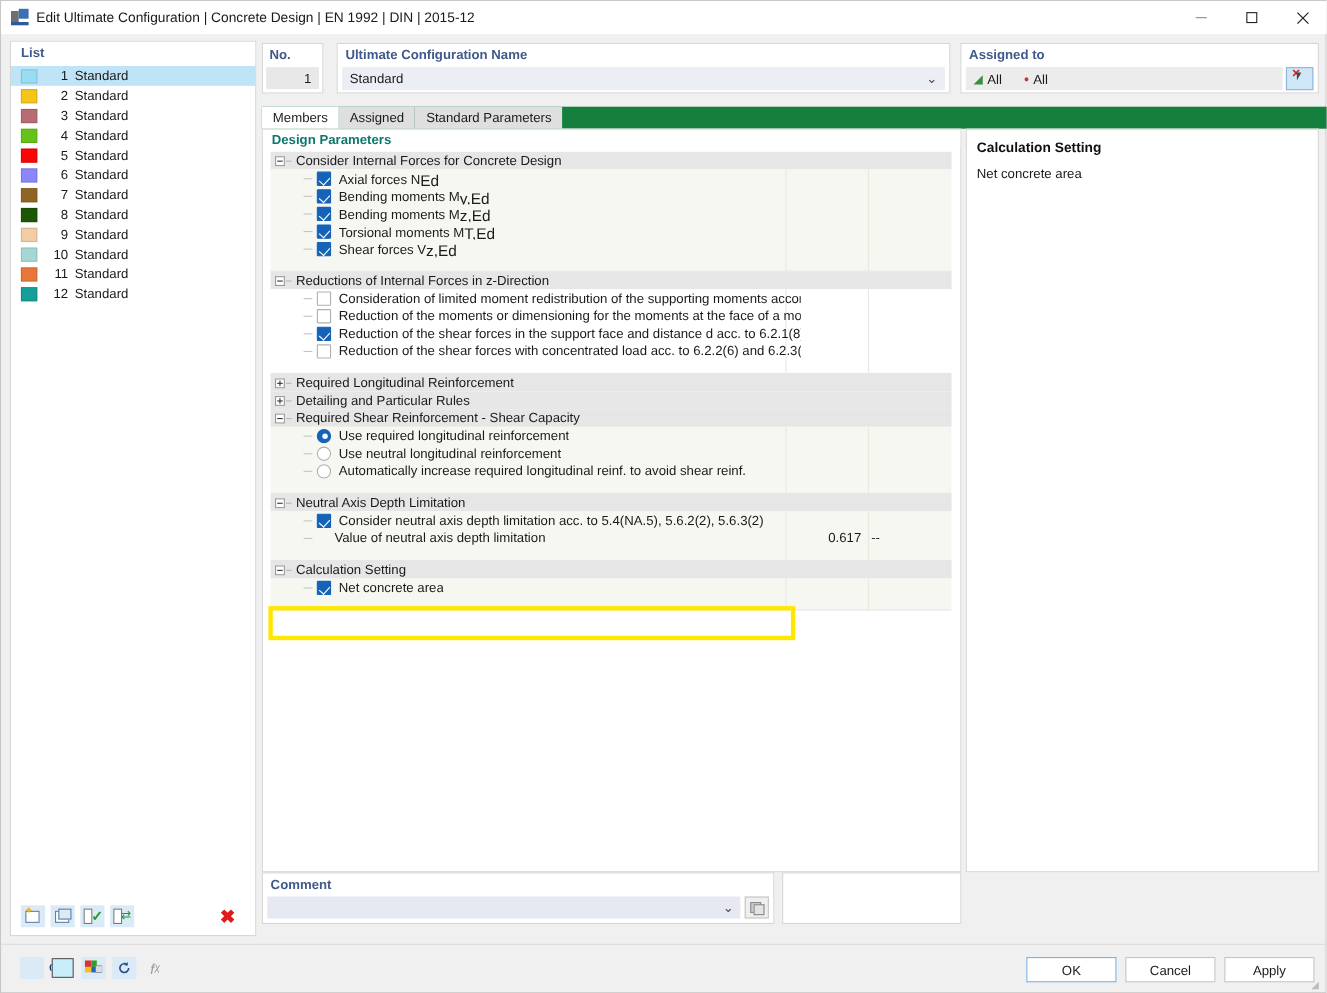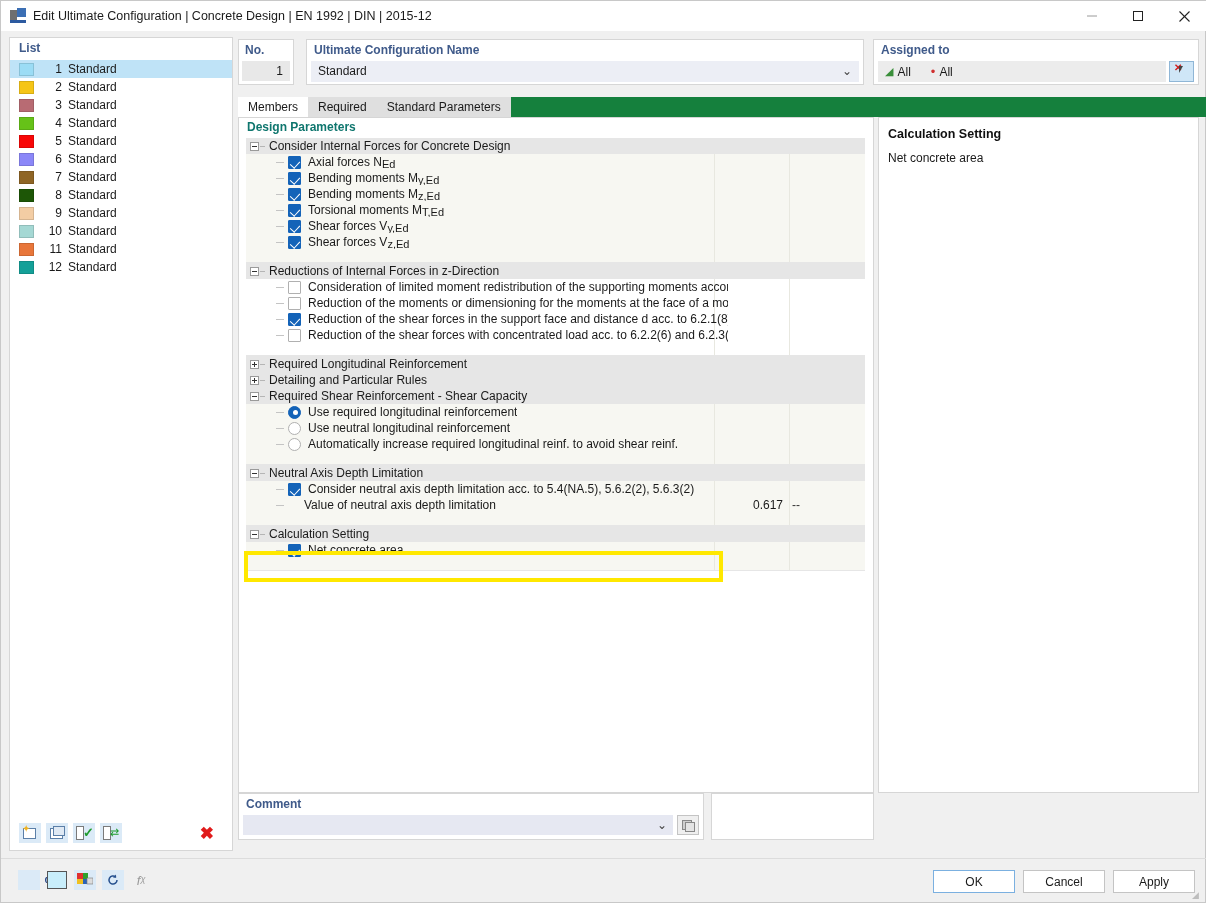--- a/index.html
+++ b/index.html
@@ -232,21 +232,21 @@
   }
   .val-cell {
     position: absolute; left: 468px; width: 75px; height: 16px;
     text-align: right; padding-right: 6px; font-size: 12px; line-height: 16px;
   }
   .unit-cell {
     position: absolute; left: 546px; height: 16px; font-size: 12px; line-height: 16px;
     color: #333;
   }
   .spacer { height: 12px; }
-  sub { font-size: 11px; vertical-align: baseline; position: relative; top: 2px; }
+  sub { font-size: 14px; vertical-align: baseline; position: relative; top: 2px; }
 
   
   .highlight {
     position: absolute; left: 243px; top: 550px;
     width: 479px; height: 31px;
     border: 4px solid #ffe800; pointer-events: none; z-index: 5;
   }
 
   
   .info-panel {
@@ -467,21 +467,21 @@
       </div>
       <div class="as-btn">
         <div class="x">✕</div>
           <div class="cur"></div>
       </div>
     </div>
   </div>
 
   <div class="tabstrip" id="tabstrip">
       <div class="tab active">Members</div>
-      <div class="tab">Required</div>
+      <div class="tab">Assigned</div>
       <div class="tab">Standard Parameters</div>
     </div>
 
   <div class="tree-panel">
     <div class="tp-header">Design Parameters</div>
     <div class="tree" id="tree">
         <div class="grp">
           <div class="exp"></div>
           <div class="exp-tail"></div>
           <div class="gl">Consider Internal Forces for Concrete Design</div>
@@ -515,27 +515,20 @@
               <div class="dashline"></div>
             </div>
             <div class="cb on"></div>
             <div class="lbl"><span class="clip">Torsional moments M<sub>T,Ed</sub></span></div>
           </div>
           <div class="row">
             <div class="ind">
               <div class="dashline"></div>
             </div>
             <div class="cb on"></div>
-            <div class="lbl"><span class="clip">Shear forces V<sub>y,Ed</sub></span></div>
-          </div>
-          <div class="row">
-            <div class="ind">
-              <div class="dashline"></div>
-            </div>
-            <div class="cb on"></div>
             <div class="lbl"><span class="clip">Shear forces V<sub>z,Ed</sub></span></div>
           </div>
           <div class="spacer"></div>
         </div>
         <div class="grp">
           <div class="exp"></div>
           <div class="exp-tail"></div>
           <div class="gl">Reductions of Internal Forces in z-Direction</div>
         </div>
         <div class="body white">

